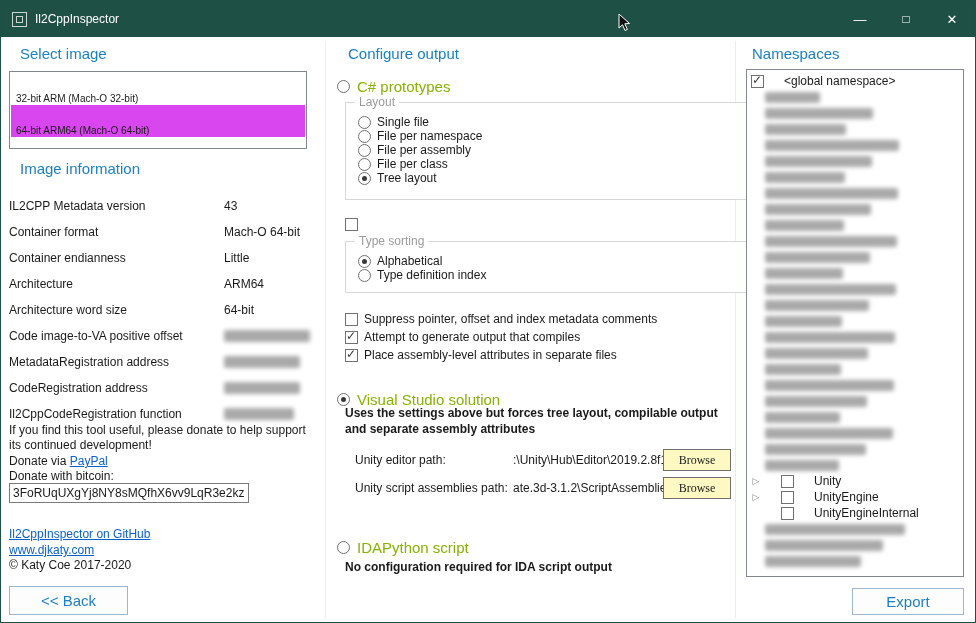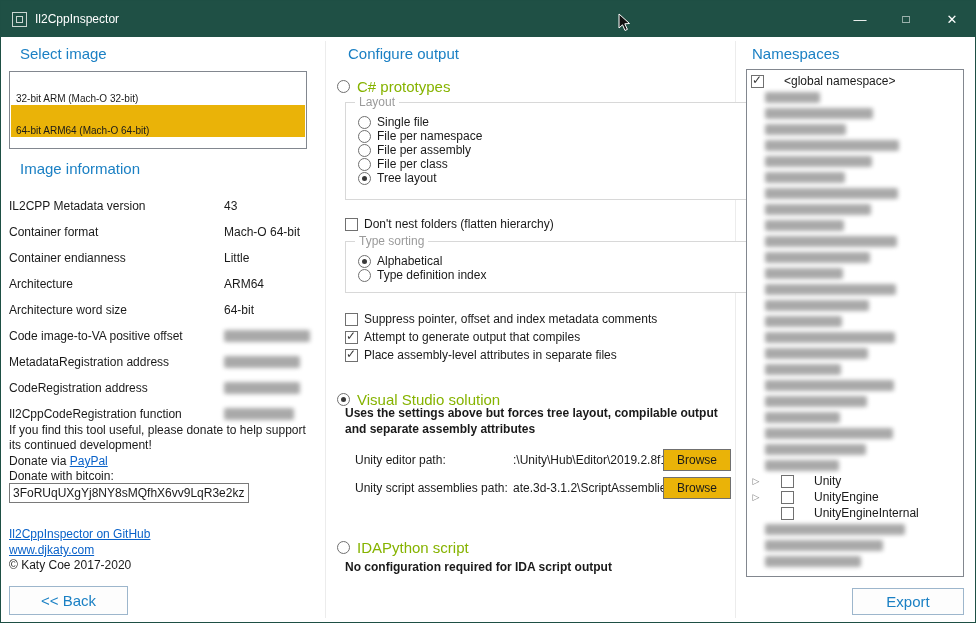--- a/index.html
+++ b/index.html
@@ -22,21 +22,21 @@
   .col { position:absolute; top:8px; }
   .left-col  { left:8px;   width:302px; height:579px; }
   .mid-col   { left:336px; width:394px; height:579px; }
   .right-col { left:740px; width:228px; height:579px; }
 
   .heading { position:absolute; top:0; left:0; font-size:15px; color:#1b80c4; white-space:nowrap;margin-left:11px; }
 
   
   .listbox { position:absolute; top:26px; left:0; width:298px; height:78px; border:1px solid #82878f; background:#fff; padding:1px; }
   .list-item { height:20px; line-height:20px; padding:16px 5px; font-size:10px; white-space:nowrap; overflow:hidden; }
-  .list-item.selected { background:#eab308; }
+  .list-item.selected { background:#d946ef; }
 
   .info-list { position:absolute; top:148px; left:0; width:100%; }
   .info-row { display:flex; align-items:center; height:26px; }
   .info-label { width:215px; flex:none; }
   .info-value { flex:1; }
 
   .blur-bar { background:#a9a9a9; filter:blur(2px); border-radius:2px; display:inline-block; }
   .value-blur { height:12px; }
   .ns-blur { height:11px; flex:none; }
 
@@ -64,21 +64,21 @@
   .opt-row { display:flex; align-items:center; gap:6px; height:14px; font-size:12px; }
 
   .cb-row { position:absolute; left:8px; display:flex; gap:6px; align-items:center; font-size:12px; height:16px; white-space:nowrap; }
   .cb-stack { position:absolute; left:8px; top:265px; }
   .cb-row-flow { display:flex; gap:6px; align-items:center; height:18px; font-size:12px; white-space:nowrap; }
 
   .desc { position:absolute; left:8px; top:360px; width:380px; font-size:12px; line-height:16px;font-weight:bold; }
   .path-row { position:absolute; left:18px; width:376px; display:flex; align-items:center; height:22px; }
   .path-label { width:158px; flex:none; font-size:12px; }
   .path-value { flex:1; text-align:right; padding-right:8px; font-size:12px; white-space:nowrap; overflow:hidden; }
-  .browse-btn { width:68px; height:22px; flex:none; background:#eab308; border:1px solid #707070; font-size:12px; font-family:Liberation Sans, sans-serif; cursor:pointer; color:#1a1a1a; }
+  .browse-btn { width:68px; height:22px; flex:none; background:#fef9c3; border:1px solid #707070; font-size:12px; font-family:Liberation Serif, serif; cursor:pointer; color:#1a1a1a; }
 
   
   .ns-box { position:absolute; top:24px; left:5px; width:218px; height:508px; border:1px solid #82878f; background:#fff; padding:3px 4px; overflow:hidden; }
   .ns-row { height:16px; display:flex; align-items:center; gap:20px; font-size:12px; white-space:nowrap; }
   .expander { width:10px; flex:none; font-size:9px; color:#808080; line-height:16px; text-align:center; cursor:pointer; }
   .expander-spacer { width:10px; flex:none; }
 
   .cursor { position:absolute; left:617px; top:12px; z-index:99; pointer-events:none; }
 </style>
 </head>
@@ -187,21 +187,20 @@
             </div>
             <div class="opt-row">
               <span class="radio sel"></span>
               <span>Tree layout</span>
             </div>
           </div>
       </div>
 
       <div class="cb-row" style="top:171px">
         <span class="cb"></span>
-        <span>Don't nest folders (flatten hierarchy)</span>
       </div>
 
       <div class="groupbox" style="top:196px; height:52px">
         <span class="gtitle">Type sorting</span>
         <div class="opts">
             <div class="opt-row">
               <span class="radio sel"></span>
               <span>Alphabetical</span>
             </div>
             <div class="opt-row">

